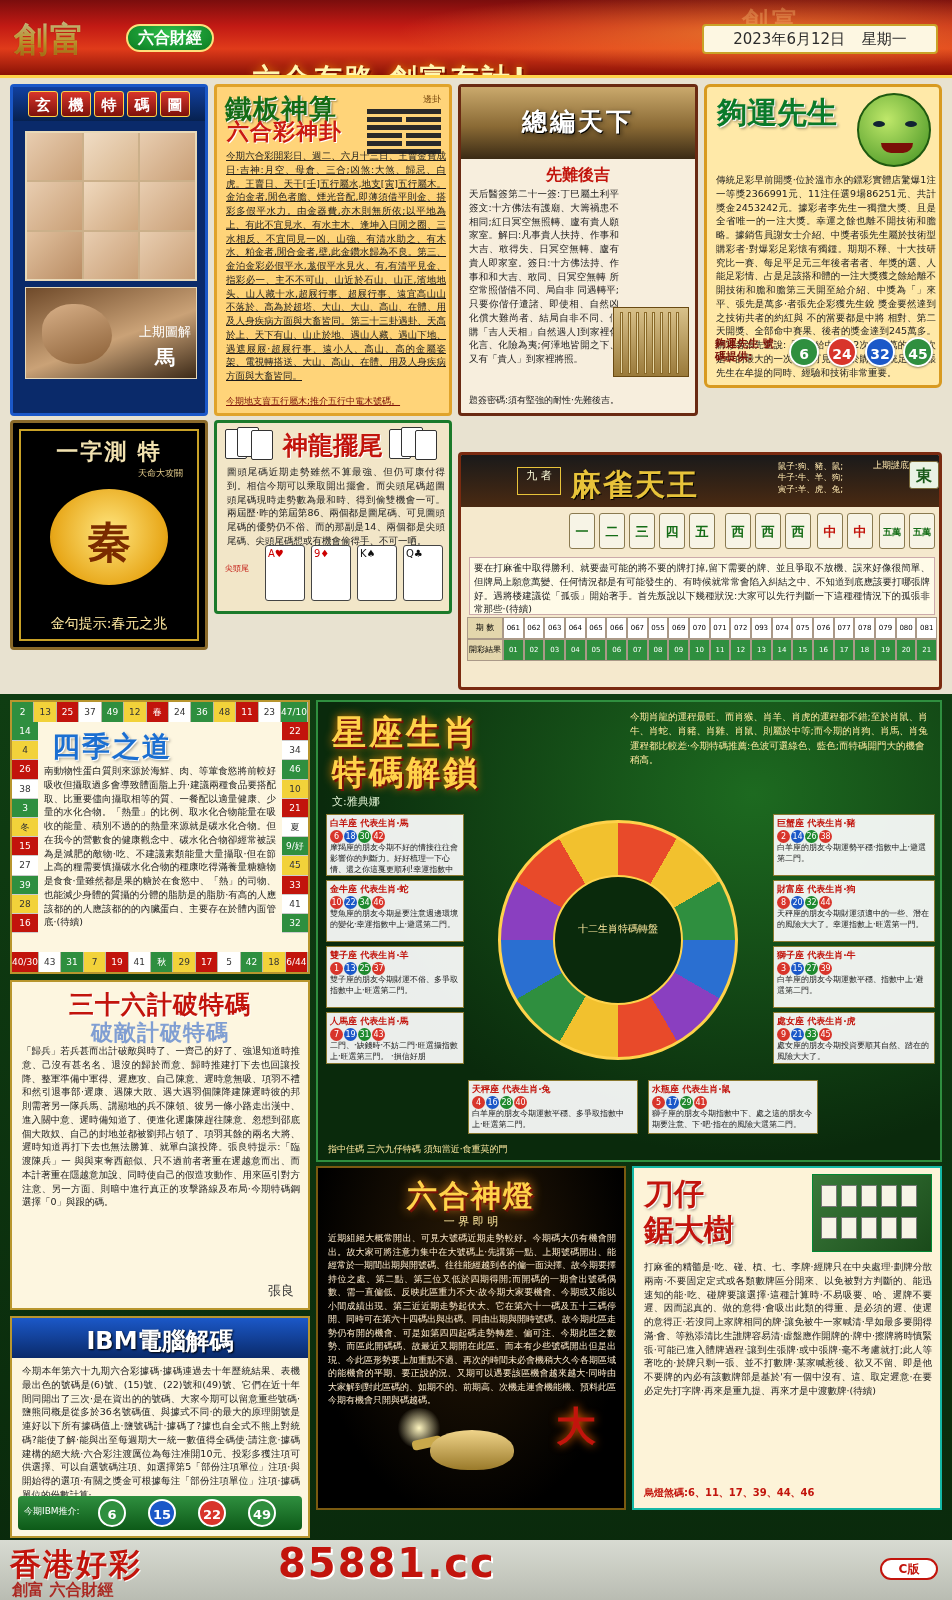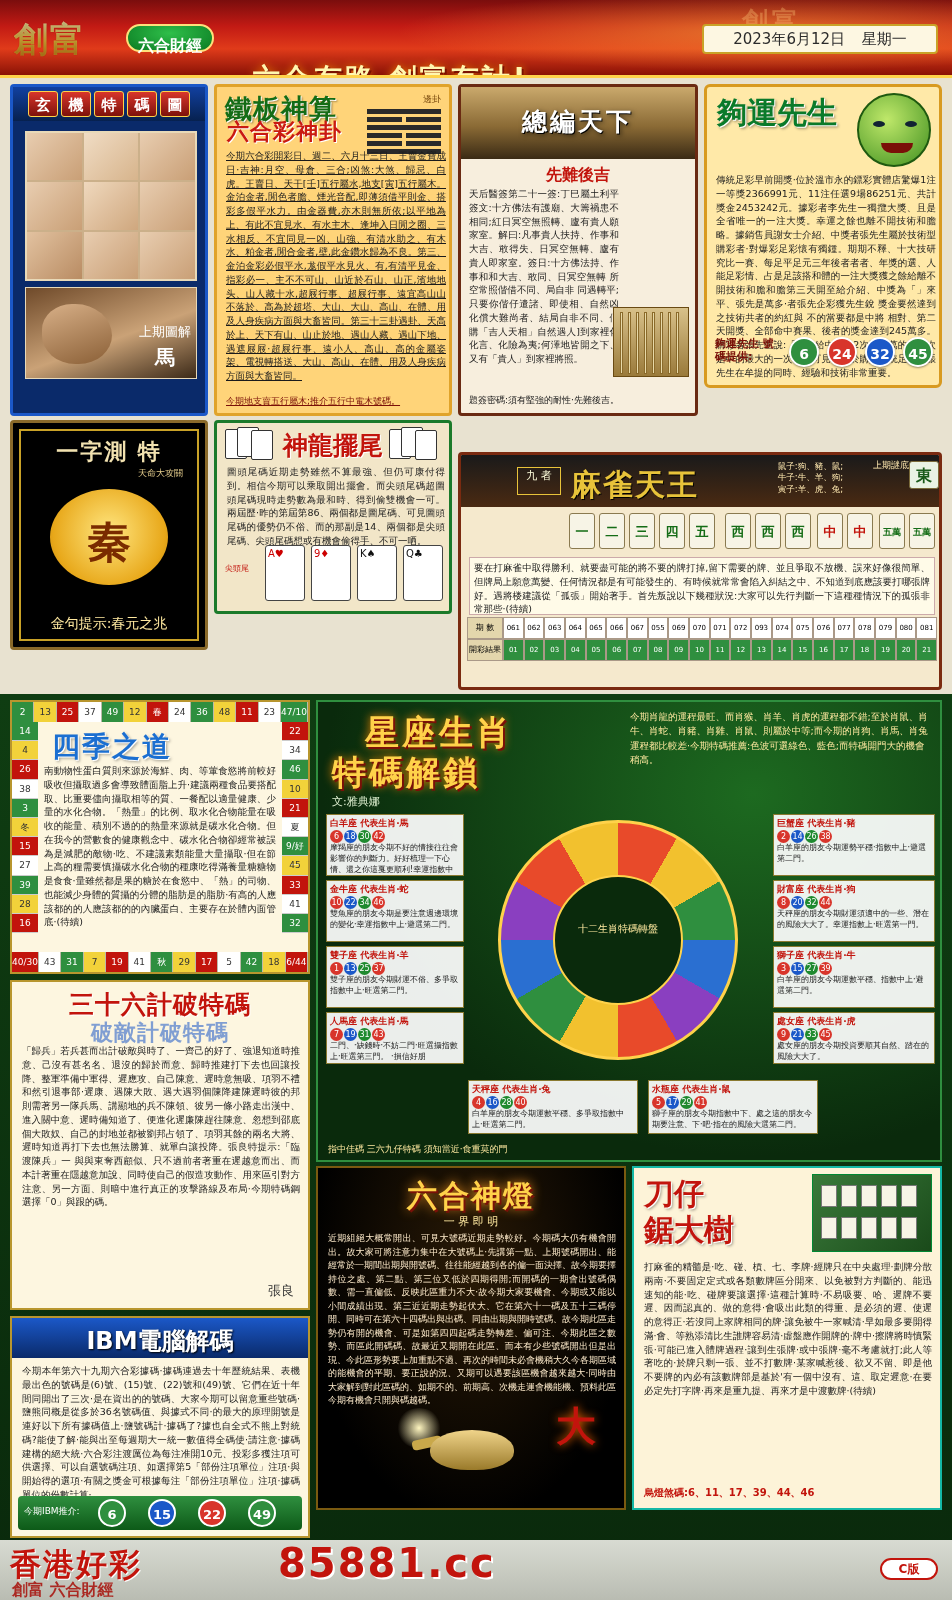--- a/index.html
+++ b/index.html
@@ -26,21 +26,21 @@
   }
   .logo-chuangfu{
     position:absolute; left:14px; top:16px; width:110px; height:46px;
     background: linear-gradient(180deg,#fff7c0,#f5c33a 55%,#c97a10);
     -webkit-background-clip:text; background-clip:text; color:transparent;
     font-size:34px; font-weight:bold; letter-spacing:2px; line-height:46px;
     text-shadow:0 0 1px rgba(0,0,0,.25);
     font-family:"DejaVu Sans","Liberation Sans",sans-serif;
   }
   .logo-badge{
-    position:absolute; left:126px; top:24px; height:28px; padding:8px 10px;
+    position:absolute; left:126px; top:24px; height:28px; padding:0 10px;
     background: radial-gradient(ellipse at 50% 30%, #2fbf4a, #0a7a22);
     border:2px solid #ffe07a; border-radius:14px; color:#fff;
     font-size:16px; font-weight:bold; line-height:24px; white-space:nowrap;
   }
   .banner-slogan{
     position:absolute; left:252px; top:20px; color:#fff7b0; font-size:28px;
     font-weight:bold; letter-spacing:3px;
     text-shadow: 2px 2px 0 #7a1000, 0 0 8px #ff8a00;
     margin-top: 40px;
   }
@@ -220,21 +220,21 @@
   .sidecol span{ display:block; height:19.2px; font-size:9px; text-align:center; line-height:19px; border-bottom:1px solid #ccc; }
   #panelH .t{ position:absolute; left:40px; top:26px; font-size:28px; font-weight:bold; color:#1b6fd1;
     text-shadow:1px 1px 0 #fff,2px 2px 3px rgba(0,0,0,.35); letter-spacing:2px; }
   #panelH .txt{ position:absolute; left:32px; top:62px; width:232px; height:166px; }
 
   
   #panelI{ left:316px; top:700px; width:626px; height:462px;
     background:radial-gradient(ellipse at 70% 20%, #1d6a20, #0a2a0c 70%);
     border:2px solid #2f8f3f; }
   #panelI .t1{ position:absolute; left:14px; top:8px; font-size:34px; font-weight:bold;
-    color:#ffd24a; text-shadow:2px 2px 0 #7a1008, 0 0 10px #ff8a00; letter-spacing:3px;margin-left:33px; }
+    color:#ffd24a; text-shadow:2px 2px 0 #7a1008, 0 0 10px #ff8a00; letter-spacing:3px; }
   #panelI .t2{ position:absolute; left:14px; top:48px; font-size:34px; font-weight:bold;
     color:#ffd24a; text-shadow:2px 2px 0 #7a1008, 0 0 10px #ff8a00; letter-spacing:3px; }
   #panelI .author{ position:absolute; left:14px; top:92px; font-size:11px; color:#dff0d0; }
   #panelI .topnote{ position:absolute; right:10px; top:8px; width:300px; font-size:9.5px;
     color:#ffe9a0; line-height:1.5; }
   .wheel{ position:absolute; left:150px; top:108px; width:300px; height:260px; }
   .wheel .ring{ position:absolute; left:30px; top:10px; width:240px; height:240px; border-radius:50%;
     background:conic-gradient(#e84a2a 0 8.33%, #f2c12e 0 16.66%, #2f8f3f 0 25%, #2a6fd1 0 33.3%,
       #8a3fc0 0 41.6%, #e84a2a 0 50%, #f2c12e 0 58.3%, #2f8f3f 0 66.6%, #2a6fd1 0 75%,
       #8a3fc0 0 83.3%, #e84a2a 0 91.6%, #f2c12e 0 100%);

